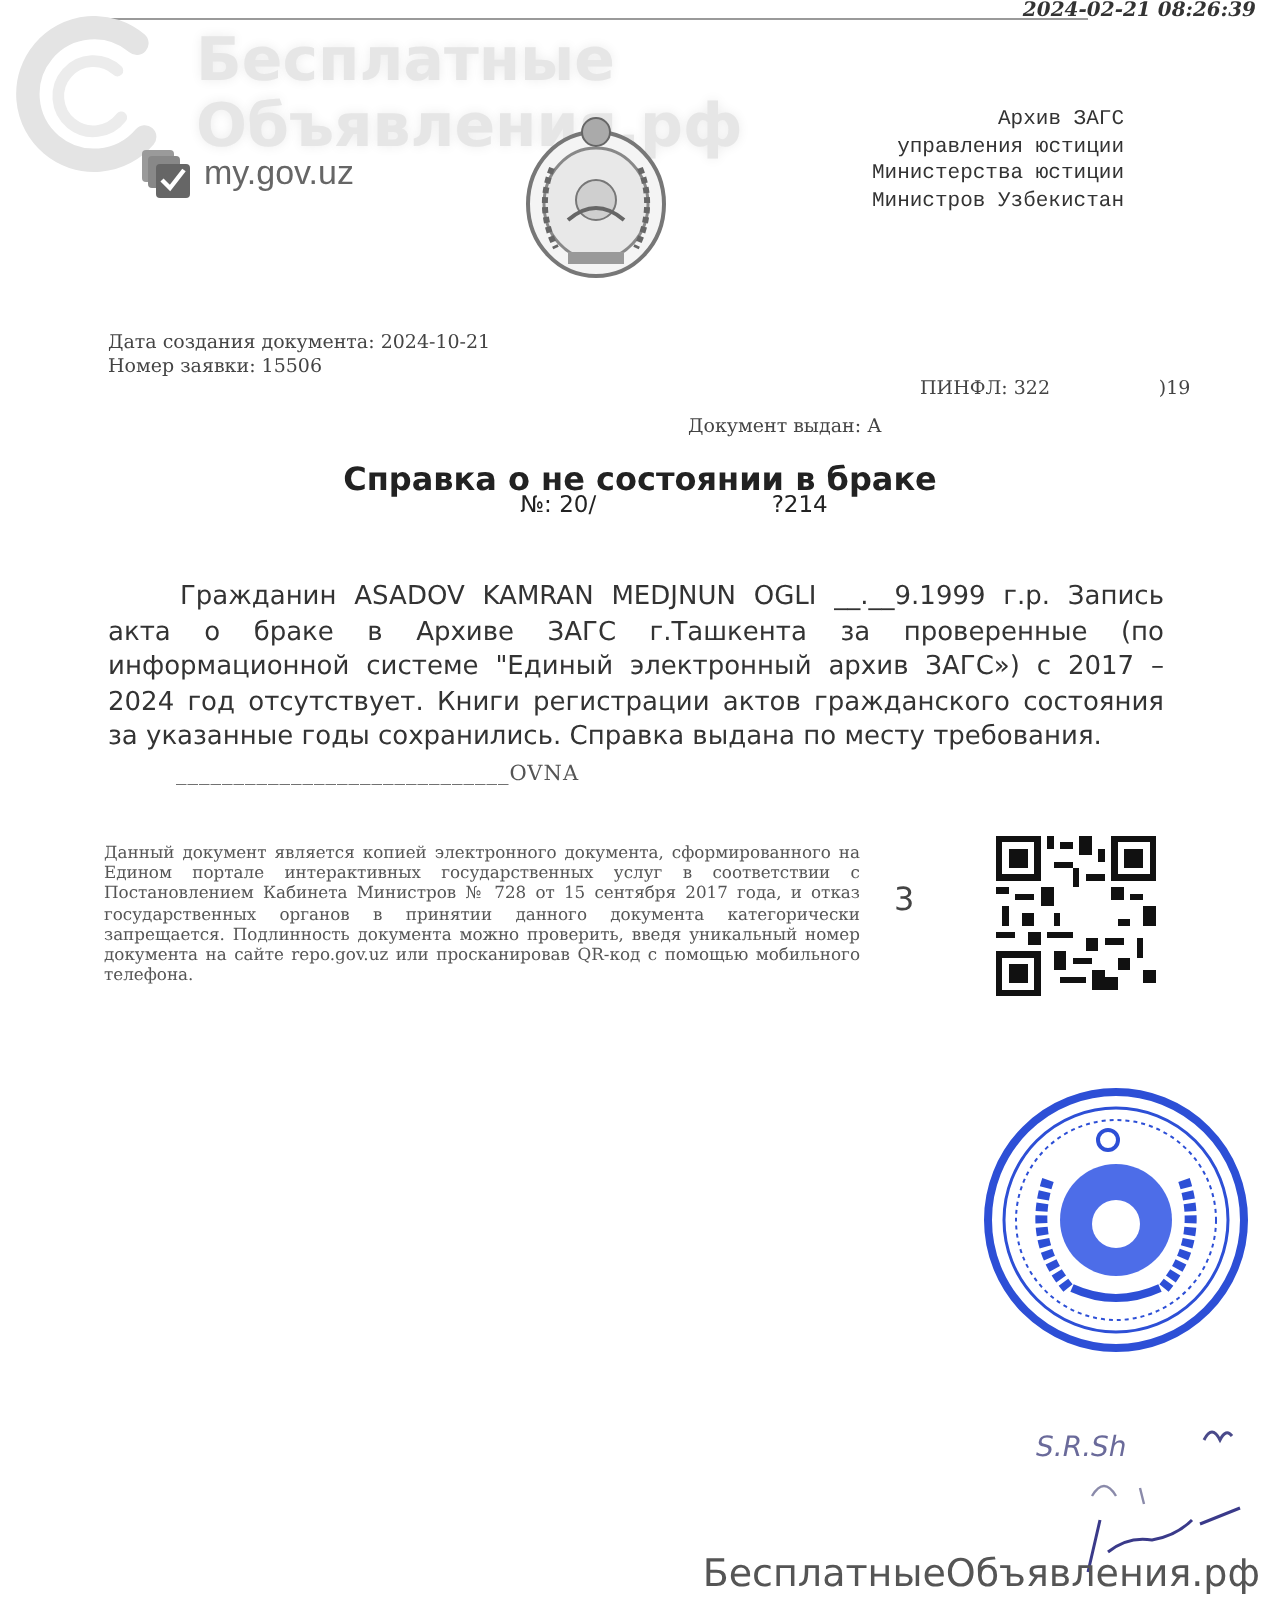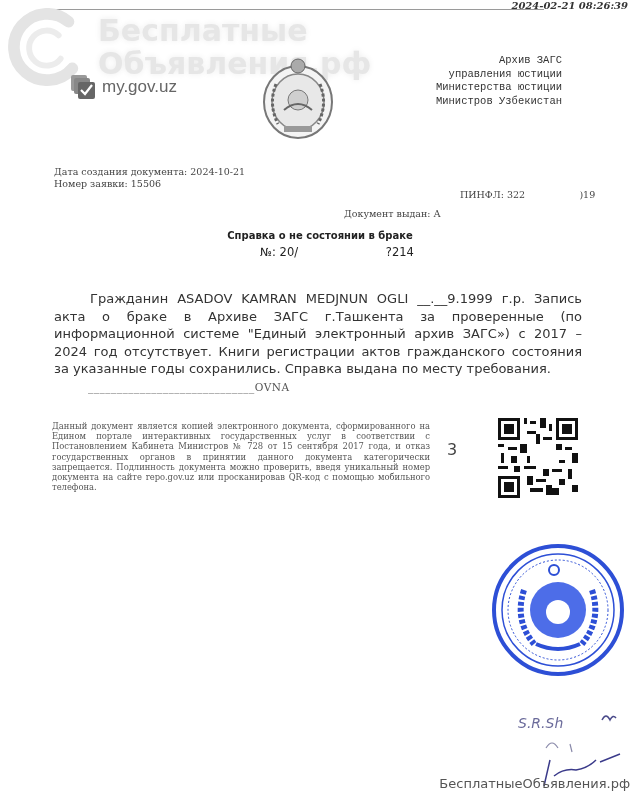--- a/index.html
+++ b/index.html
@@ -13,30 +13,30 @@
   .timestamp { right: 12px; top: 0px; font-family: "DejaVu Serif", serif; font-style: italic; font-weight: bold; font-size: 10px; color: #333; }
   .wm-logo { left: 8px; top: 8px; width: 78px; height: 78px; }
   .wm-text { left: 98px; top: 14px; font-family: "DejaVu Sans", sans-serif; font-weight: bold; color: #e6e6e6; font-size: 30px; line-height: 33px; letter-spacing: 0px; text-shadow: 0 0 6px rgba(0,0,0,0.08); }
   .mygov { left: 70px; top: 74px; display: flex; align-items: center; gap: 6px; }
   .mygov-text { font-family: Liberation Sans, sans-serif; font-size: 17px; color: #666; }
   .emblem { left: 258px; top: 54px; width: 80px; height: 88px; }
   .org { left: 400px; top: 54px; width: 162px; text-align: right; font-size: 10.5px; line-height: 13.5px; color: #333; font-family: Liberation Mono, monospace; }
   .meta { left: 54px; top: 166px; font-size: 9.5px; line-height: 12px; color: #444; }
   .issued { left: 344px; top: 176px; font-size: 9.5px; color: #444; margin-top: 32px; }
   .pinfl { left: 460px; top: 189px; font-size: 9.5px; color: #444; }
-  .title { left: 0; width: 640px; top: 230px; text-align: center; font-family: "DejaVu Sans", sans-serif; font-weight: bold; font-size: 10px; color: #222; }
+  .title { left: 0; width: 640px; top: 230px; text-align: center; font-family: "DejaVu Sans", sans-serif; font-weight: bold; font-size: 16px; color: #222; }
   .num { left: 0; width: 640px; top: 245px; text-align: center; font-family: "DejaVu Sans", sans-serif; font-size: 11.5px; color: #222; padding-left: 34px; box-sizing: border-box; }
   .body-text { left: 54px; top: 290px; width: 528px; font-family: "DejaVu Sans", sans-serif; font-size: 13px; line-height: 17.5px; color: #333; text-align: justify; text-indent: 36px; }
   .signer { left: 88px; top: 381px; font-family: "DejaVu Serif", serif; font-size: 10.5px; color: #555; letter-spacing: 0.5px; }
   .disclaimer { left: 52px; top: 421px; width: 378px; font-family: "DejaVu Serif", serif; font-size: 8.4px; line-height: 10.2px; color: #555; text-align: justify; }
   .mark3 { left: 447px; top: 440px; font-family: "DejaVu Sans", sans-serif; font-size: 16px; color: #444; }
   .qr { left: 498px; top: 418px; width: 80px; height: 80px; }
   .stamp { left: 484px; top: 540px; width: 148px; height: 140px; }
   .sig { left: 510px; top: 700px; width: 120px; height: 90px; }
-  .wm-bottom { right: 10px; top: 776px; font-family: "DejaVu Sans", sans-serif; font-size: 13px; color: #555; }
+  .wm-bottom { right: 10px; top: 776px; font-family: "DejaVu Sans", sans-serif; font-size: 19px; color: #555; }
 </style>
 </head>
 <body>
 
 <div class="abs topline"></div>
 <div class="abs timestamp">2024-02-21 08:26:39</div>
 
 <svg class="abs wm-logo" viewBox="0 0 80 80">
   <path d="M62 14 A34 34 0 1 0 66 62" fill="none" stroke="#e4e4e4" stroke-width="12" stroke-linecap="round"></path>
   <path d="M52 28 A18 18 0 1 0 54 52" fill="none" stroke="#ececec" stroke-width="6" stroke-linecap="round"></path>

